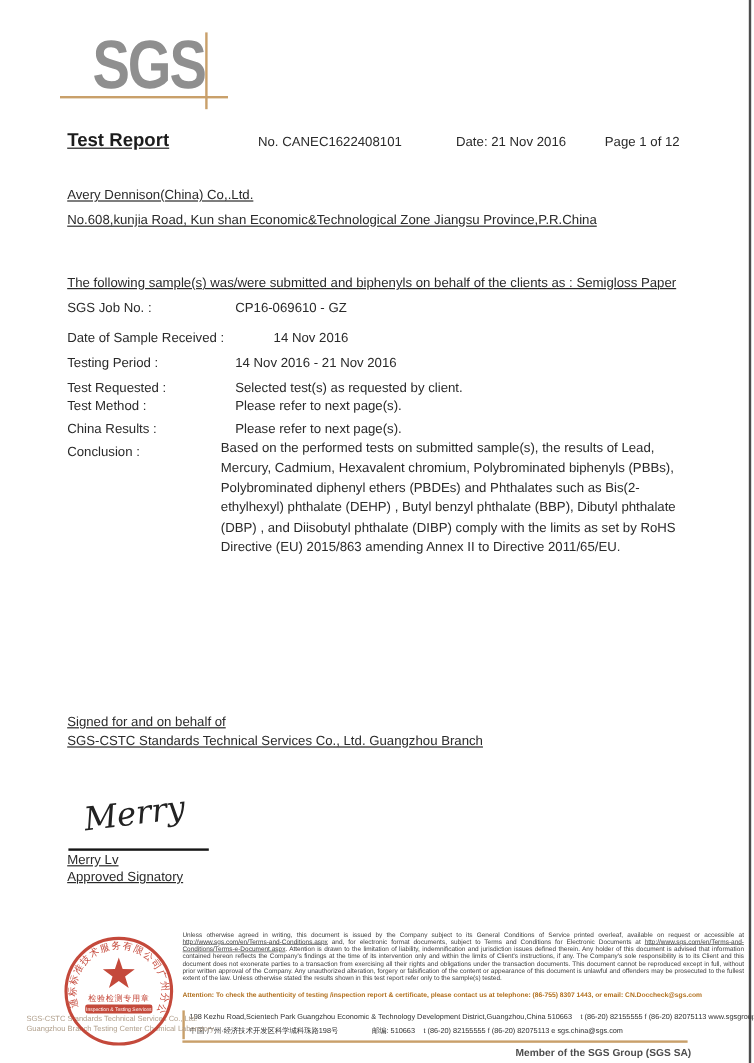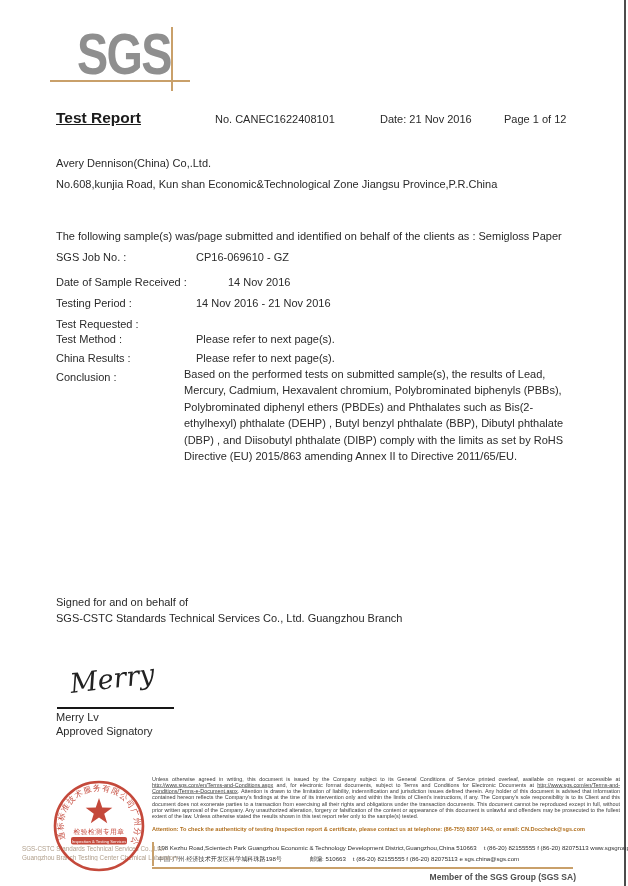--- a/index.html
+++ b/index.html
@@ -10,21 +10,21 @@
   
   .logo-text{position:absolute;left:77px;top:26px;font-size:57px;font-weight:bold;color:#8f8f8f;
              line-height:1;letter-spacing:-2px;transform:scaleX(.82);transform-origin:left top;}
   .logo-hline{position:absolute;left:50px;top:80px;width:140px;height:2px;background:#c9a06a;}
   .logo-vline{position:absolute;left:171px;top:27px;width:2px;height:64px;background:#c9a06a;}
 
   
   .title{position:absolute;left:56px;top:109px;font-size:15.5px;font-weight:bold;color:#1c1c1c;text-decoration:underline;}
   .hinfo{position:absolute;top:113px;font-size:11px;color:#2a2a2a;}
 
-  .bodytxt{font-size:11px;color:#2a2a2a;}
+  .bodytxt{font-size:11px;color:#2a2a2a;text-decoration:underline;}
 
   .row-label{position:absolute;left:56px;font-size:11px;}
   .row-value{position:absolute;left:196px;font-size:11px;}
   .conclusion-text{position:absolute;left:184px;top:366px;width:398px;font-size:11px;line-height:16.4px;}
 
   
   .sig-script{position:absolute;left:72px;top:668px;font-family:"DejaVu Serif",serif;font-style:italic;
               font-size:27px;color:#222;transform:rotate(-7deg);transform-origin:left bottom;}
   .sig-line{position:absolute;left:57px;top:707px;width:117px;height:2px;background:#161616;}
 
@@ -67,32 +67,33 @@
   </div>
 
   <div class="title">Test Report</div>
   <div class="hinfo" style="left:215px;">No. CANEC1622408101</div>
   <div class="hinfo" style="left:380px;">Date: 21 Nov 2016</div>
   <div class="hinfo" style="left:504px;">Page 1 of 12</div>
 
   <div class="abs bodytxt" style="left:56px;top:157px;">Avery Dennison(China) Co,.Ltd.</div>
   <div class="abs bodytxt" style="left:56px;top:178px;">No.608,kunjia Road, Kun shan Economic&amp;Technological Zone Jiangsu Province,P.R.China</div>
 
-  <div class="abs bodytxt" style="left:56px;top:230px;">The following sample(s) was/page submitted and identified on behalf of the clients as : Semigloss Paper</div>
+  <div class="abs bodytxt" style="left:56px;top:230px;">The following sample(s) was/were submitted and biphenyls on behalf of the clients as : Semigloss Paper</div>
 
   <div class="row-label" style="top:251px;">SGS Job No. :</div>
   <div class="row-value" style="top:251px;">CP16-069610 - GZ</div>
 
   <div class="row-label" style="top:276px;">Date of Sample Received :</div>
   <div class="row-value" style="top:276px;margin-left:32px;">14 Nov 2016</div>
 
   <div class="row-label" style="top:297px;">Testing Period :</div>
   <div class="row-value" style="top:297px;">14 Nov 2016 - 21 Nov 2016</div>
 
   <div class="row-label" style="top:318px;">Test Requested :</div>
+  <div class="row-value" style="top:318px;">Selected test(s) as requested by client.</div>
 
   <div class="row-label" style="top:333px;">Test Method :</div>
   <div class="row-value" style="top:333px;">Please refer to next page(s).</div>
 
   <div class="row-label" style="top:352px;">China Results :</div>
   <div class="row-value" style="top:352px;">Please refer to next page(s).</div>
 
   <div class="row-label" style="top:371px;">Conclusion :</div>
   <div class="conclusion-text">Based on the performed tests on submitted sample(s), the results of Lead, Mercury, Cadmium, Hexavalent chromium, Polybrominated biphenyls (PBBs), Polybrominated diphenyl ethers (PBDEs) and Phthalates such as Bis(2-ethylhexyl) phthalate (DEHP) , Butyl benzyl phthalate (BBP), Dibutyl phthalate (DBP) , and Diisobutyl phthalate (DIBP) comply with the limits as set by RoHS Directive (EU) 2015/863 amending Annex II to Directive 2011/65/EU.</div>
 

